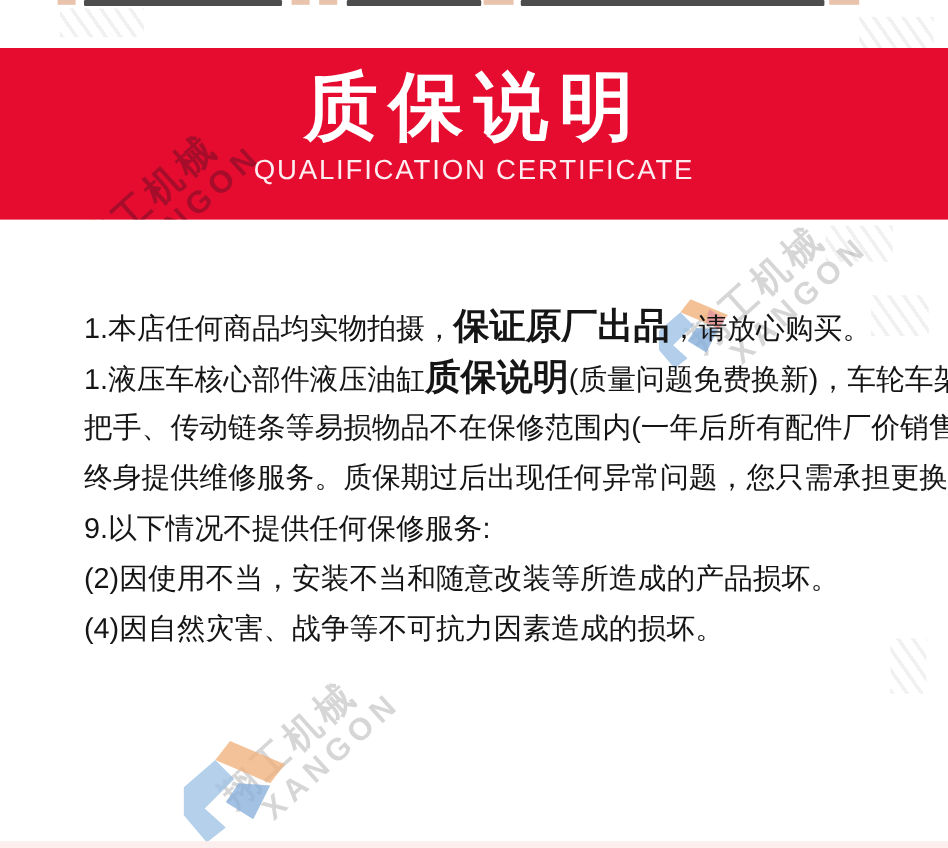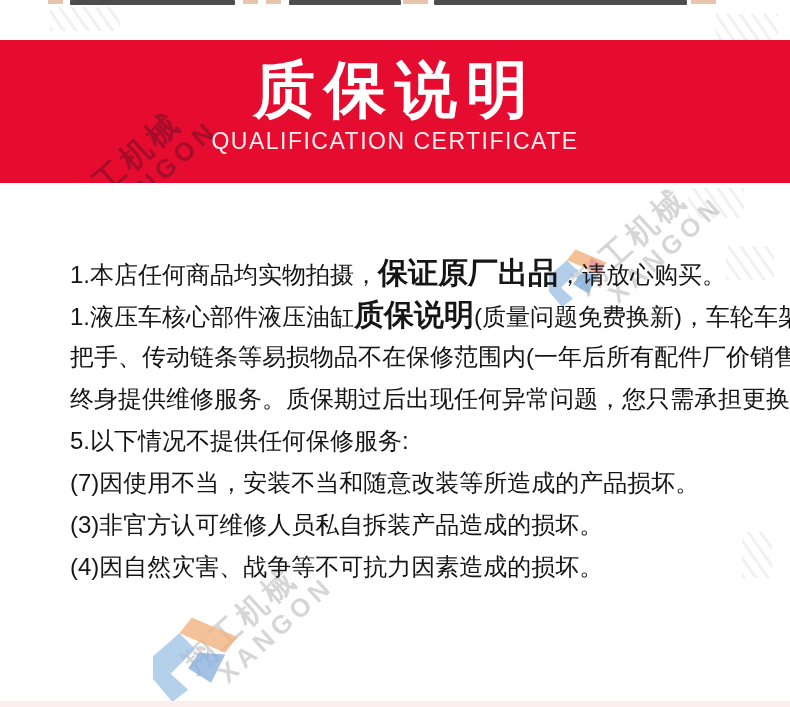--- a/index.html
+++ b/index.html
@@ -124,27 +124,24 @@
     <div class="line">
       <span>1.液压车核心部件液压油缸</span><span class="b">质保说明</span><span>(质量问题免费换新)，车轮车架、货架、</span>
     </div>
     <div class="line">
       <span>把手、传动链条等易损物品不在保修范围内(一年后所有配件厂价销售)，整车</span>
     </div>
     <div class="line">
       <span>终身提供维修服务。质保期过后出现任何异常问题，您只需承担更换配件的成</span>
     </div>
     <div class="line">
-      <span>5.以下情况不提供任何保修服务:</span>
+      <span>9.以下情况不提供任何保修服务:</span>
     </div>
     <div class="line">
-      <span>(7)因使用不当，安装不当和随意改装等所造成的产品损坏。</span>
-    </div>
-    <div class="line">
-      <span>(3)非官方认可维修人员私自拆装产品造成的损坏。</span>
+      <span>(2)因使用不当，安装不当和随意改装等所造成的产品损坏。</span>
     </div>
     <div class="line">
       <span>(4)因自然灾害、战争等不可抗力因素造成的损坏。</span>
     </div>
   </div>
 
   <div class="bottom-strip"></div>
 </div>
 
 </body></html>

